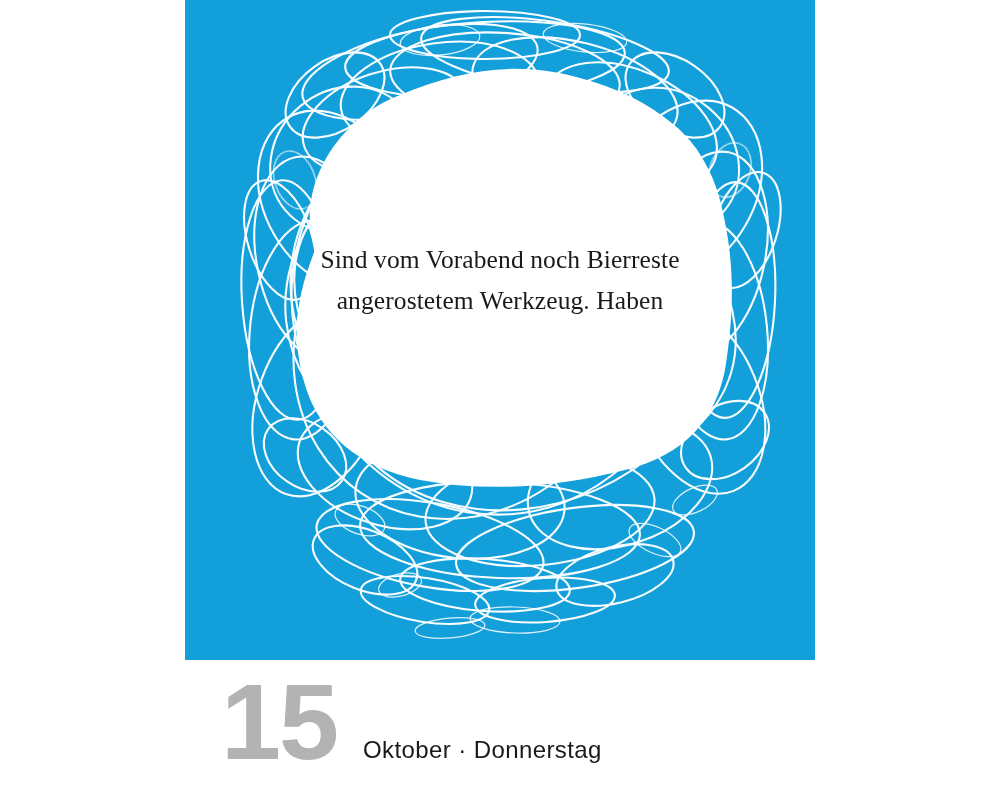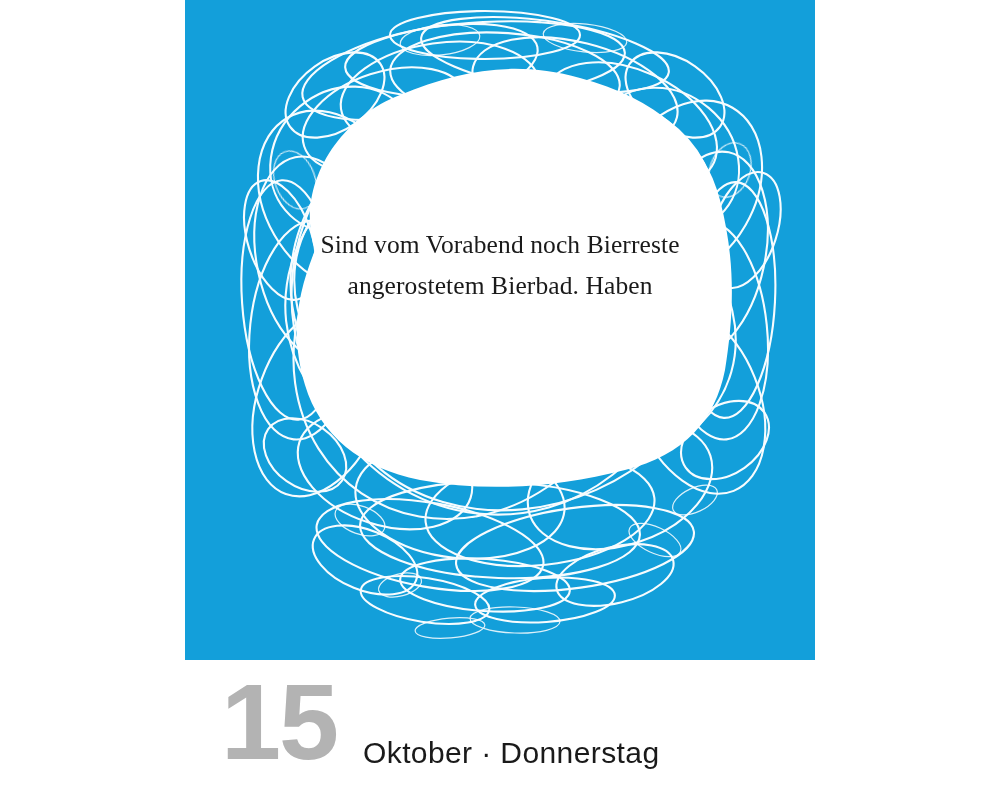--- a/index.html
+++ b/index.html
@@ -46,21 +46,21 @@
     position: absolute;
     left: 0;
     top: 0;
     width: 630px;
     height: 660px;
   }
 
   .quote-block {
     position: absolute;
     left: 30px;
-    top: 224px;
+    top: 239px;
     width: 570px;
     text-align: center;
     color: #1a1a1a;
     font-family: "Liberation Serif", serif;
     font-size: 25.5px;
     line-height: 41px;
     letter-spacing: 0.1px;
   }
   .quote-block .line {
     display: block;
@@ -87,21 +87,21 @@
     color: #b3b3b3;
     letter-spacing: -2px;
     margin-left: 8px;
   }
 
   .date-label {
     position: absolute;
     left: 178px;
     top: 76px;
     font-family: "Liberation Sans", sans-serif;
-    font-size: 30px;
+    font-size: 24px;
     font-weight: normal;
     color: #1a1a1a;
     letter-spacing: 0.4px;
   }
 </style>
 </head>
 <body>
 
 <div class="page">
 
@@ -193,21 +193,21 @@
             <ellipse cx="255" cy="40" rx="40" ry="15" transform="rotate(-6 255 40)"></ellipse>
             <ellipse cx="400" cy="38" rx="42" ry="14" transform="rotate(6 400 38)"></ellipse>
             <ellipse cx="330" cy="620" rx="45" ry="13" transform="rotate(2 330 620)"></ellipse>
             <ellipse cx="265" cy="628" rx="35" ry="10" transform="rotate(-5 265 628)"></ellipse>
           </g>
         </g>
       </svg>
 
       <div class="quote-block">
         <span class="line">Sind vom Vorabend noch Bierreste</span>
-        <span class="line">angerostetem Bierbad. Haben</span>
+        <span class="line">angerostetem Werkzeug. Haben</span>
       </div>
     </div>
 
     <div class="footer">
       <div class="day-number">15</div>
       <div class="date-label">Oktober · Donnerstag</div>
     </div>
 
   </div>
 </div>

